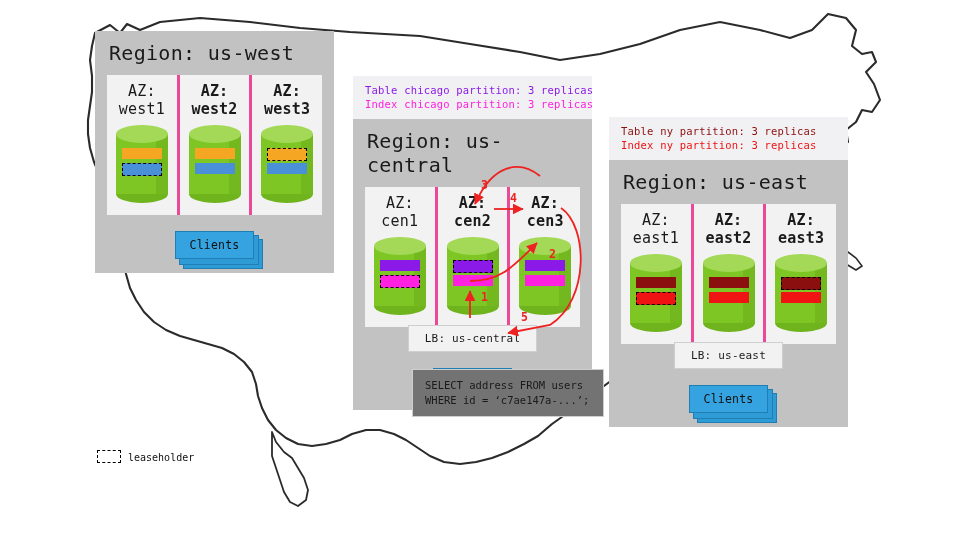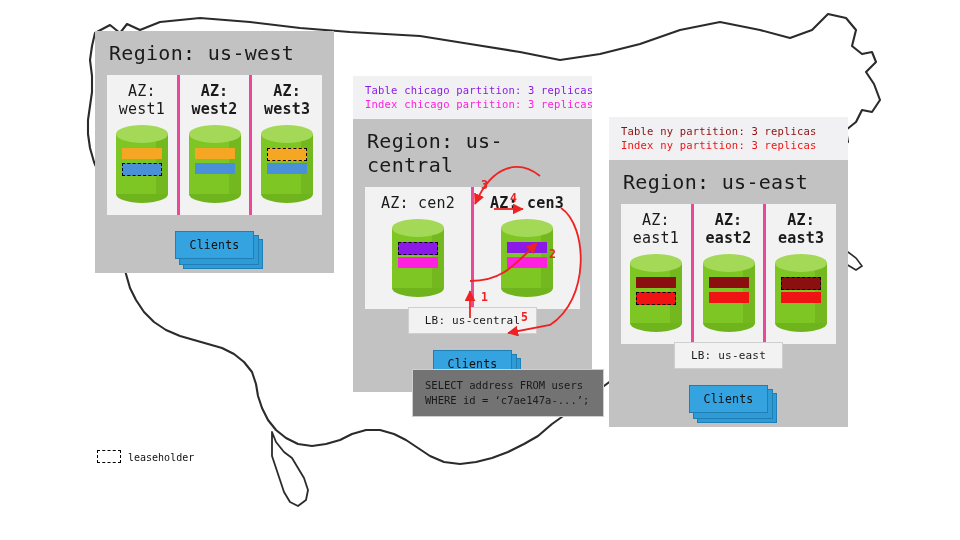--- a/index.html
+++ b/index.html
@@ -145,20 +145,33 @@
 
   <div class="region" id="reg-central" style="left:353px;top:76px;width:239px;">
     <div class="hdr">
       <div style="color:#8b1ae8">Table chicago partition: 3 replicas</div>
       <div style="color:#ff20e0">Index chicago partition: 3 replicas</div>
     </div>
     <div class="body">
       <div class="region-title">Region: us-central</div>
       <div class="azrow">
         <div class="az">
+          <div class="az-label">AZ: cen1</div>
+          <div class="cyl">
+            <div class="bot"></div>
+            <div class="barrel"></div>
+            <div class="shade"></div>
+            <div class="top"></div>
+            <div class="blocks">
+              <div class="blk" style="background:#8b1ae8"></div>
+              <div class="blk lease" style="background:#ff20e0"></div>
+            </div>
+          </div>
+        </div>
+        <div class="az">
           <div class="az-label">AZ: cen2</div>
           <div class="cyl">
             <div class="bot"></div>
             <div class="barrel"></div>
             <div class="shade"></div>
             <div class="top"></div>
             <div class="blocks">
               <div class="blk lease" style="background:#8b1ae8"></div>
               <div class="blk" style="background:#ff20e0"></div>
             </div>

